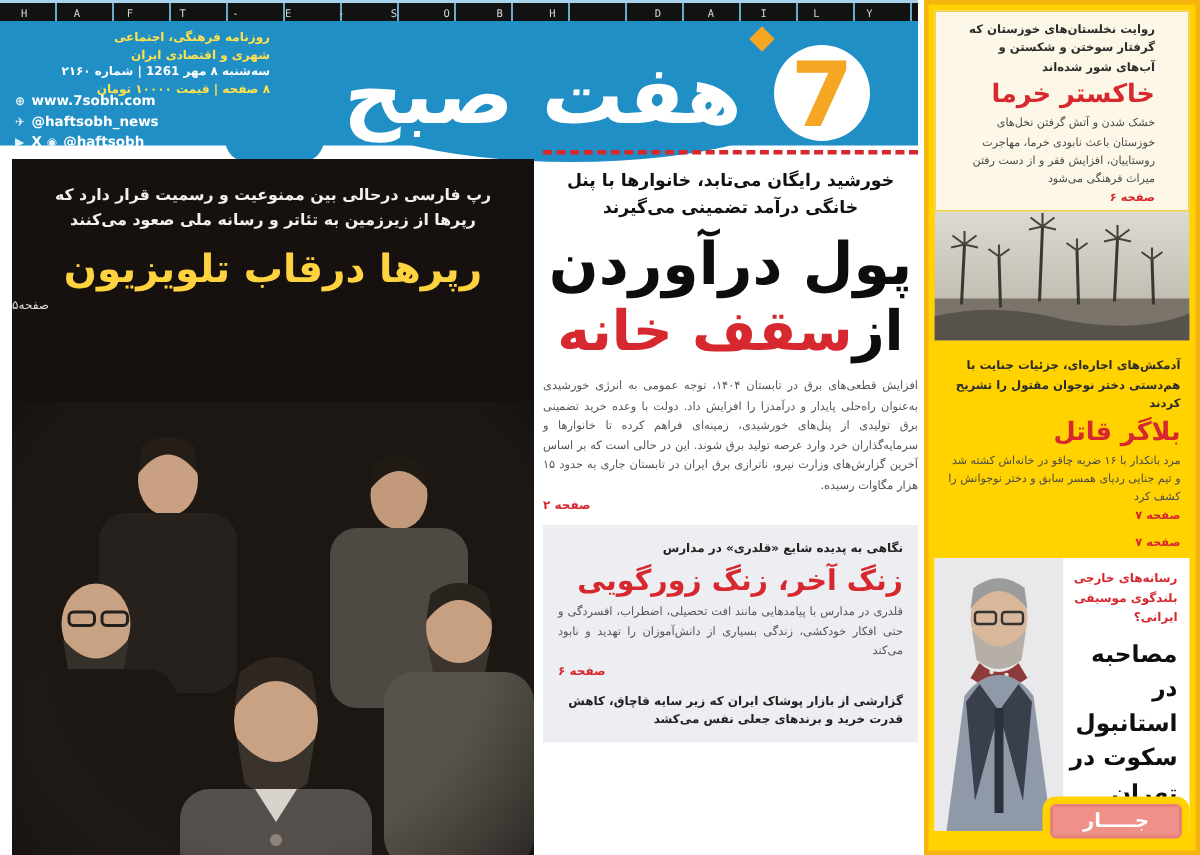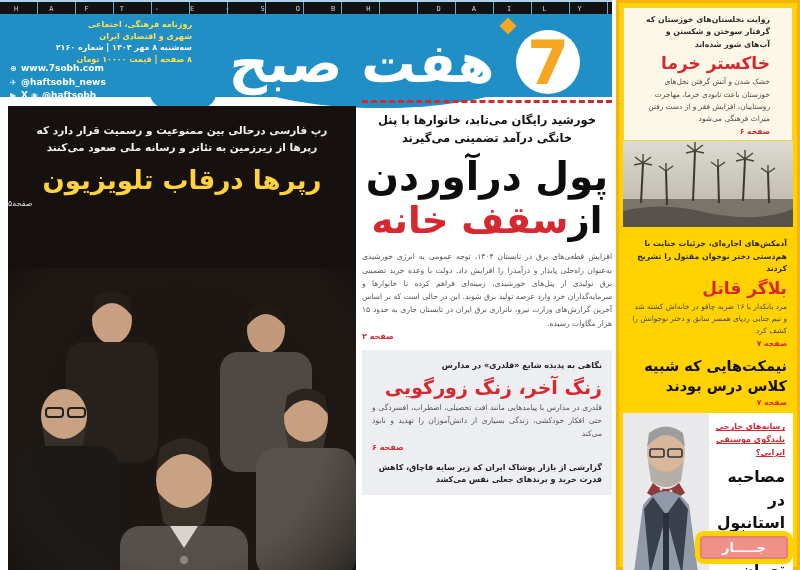--- a/index.html
+++ b/index.html
@@ -8,21 +8,21 @@
 
   
   .topbar { position:absolute; left:0; top:0; width:612px; height:14px; background:#121212;
             border-top:2px solid #a9d3ea; color:#cfd6da; overflow:hidden;
             background-image:repeating-linear-gradient(90deg, transparent 0 37px, #6fa7c9 37px 38px); }
   .topbar span { display:block; font-size:7px; letter-spacing:31px; white-space:nowrap; padding:3px 0 0 14px;
                  font-family:"DejaVu Sans Mono", monospace; }
 
   
   .masthead { position:absolute; left:0; top:14px; width:612px; height:83px; background:#1f8fc6; }
-  .mast-info { position:absolute; left:22px; top:5px; width:170px; direction:rtl; text-align:right; line-height:1.45; }
+  .mast-info { position:absolute; left:10px; top:5px; width:170px; direction:rtl; text-align:right; line-height:1.45; }
   .mi-y { color:#ffe14d; font-size:8px; font-weight:bold; }
   .mi-w { color:#ffffff; font-size:8px; font-weight:bold; }
   .mast-links { position:absolute; left:10px; top:48px; direction:ltr; text-align:left; color:#fff; line-height:1.5; }
   .mast-links div { font-size:9px; font-weight:bold; }
   .mast-links .ic { display:inline-block; width:11px; color:#e8f4fb; font-size:8px; }
   .logo-wrap { position:absolute; right:6px; top:0; width:400px; height:97px; }
   .logo-tail { position:absolute; left:150px; top:93px; width:66px; height:15px; background:#1f8fc6;
                border-radius:0 0 32px 32px; }
 
   
@@ -62,41 +62,41 @@
   .rc-kicker { direction:rtl; text-align:right; font-size:7.8px; font-weight:bold; color:#2b2b2b; line-height:1.6; }
   .rc-head-red { direction:rtl; text-align:right; color:#d7282f; font-size:17px; font-weight:bold; margin-top:2px; }
   .rc-head-blk { direction:rtl; text-align:right; color:#101010; font-size:14.5px; font-weight:bold; margin-top:2px; line-height:1.35; }
   .rc-body { direction:rtl; text-align:right; font-size:7.4px; color:#4a4a4a; line-height:1.65; margin-top:3px; }
   .rc-page { direction:rtl; text-align:right; color:#d7282f; font-size:7.6px; font-weight:bold; margin-top:2px; }
   .palm-photo { margin:0 4px; height:86px; }
   .rc-pad { padding:7px 10px 0; }
   .interview-box { margin:6px 4px 0; background:#ffffff; height:182px; display:flex; position:relative; }
   .iv-photo { width:86px; height:182px; flex:none; }
   .iv-text { flex:1; padding:8px 8px 0 4px; }
-  .iv-kicker { direction:rtl; text-align:right; color:#d7282f; font-size:8px; font-weight:bold; line-height:1.6;text-decoration:underline; }
+  .iv-kicker { direction:rtl; text-align:right; color:#d7282f; font-size:8px; font-weight:bold; line-height:1.6; }
   .iv-head { direction:rtl; text-align:right; color:#0f0f0f; font-size:15.5px; font-weight:bold; line-height:1.5; margin-top:6px; }
   .badge { position:absolute; right:9px; bottom:8px; width:88px; height:23px; background:#ef9189;
            border:2px solid #e87f78; border-radius:4px; color:#fff; font-weight:bold; font-size:13px;
            display:flex; align-items:center; justify-content:center; direction:rtl;
            box-shadow:0 0 0 5px #ffd200; letter-spacing:1px; }
 </style>
 </head>
 <body>
 
 <div class="page">
 
   <div class="topbar">
     <span>HAFT-E-SOBH DAILY</span>
   </div>
 
   <div class="masthead">
     <div class="mast-info">
       <div class="mi-y">روزنامه فرهنگی، اجتماعی</div>
       <div class="mi-y">شهری و اقتصادی ایران</div>
-      <div class="mi-w">سه‌شنبه ۸ مهر ۱۴۰۴ | شماره ۲۱۶۰</div>
+      <div class="mi-w">سه‌شنبه ۸ مهر 1261 | شماره ۲۱۶۰</div>
       <div class="mi-y">۸ صفحه | قیمت ۱۰۰۰۰ تومان</div>
     </div>
     <div class="mast-links">
       <div><span class="ic">⊕</span><span>www.7sobh.com</span></div>
       <div><span class="ic">✈</span><span>@haftsobh_news</span></div>
       <div><span class="ic">▶</span><span>X</span>&nbsp;<span class="ic">◉</span><span>@haftsobh</span></div>
     </div>
     <div class="logo-wrap">
       <svg width="400" height="97" viewBox="0 0 400 97">
         <ellipse cx="175" cy="50" rx="160" ry="44" fill="#1f8fc6"></ellipse>
@@ -223,21 +223,20 @@
     </svg>
 
     <div class="rc-pad">
       <div class="rc-kicker">آدمکش‌های اجاره‌ای، جزئیات جنایت با هم‌دستی دختر نوجوان مقتول را تشریح کردند</div>
       <div class="rc-head-red">بلاگر قاتل</div>
       <div class="rc-body">مرد بانکدار با ۱۶ ضربه چاقو در خانه‌اش کشته شد و تیم جنایی ردپای همسر سابق و دختر نوجوانش را کشف کرد</div>
       <div class="rc-page">صفحه ۷</div>
     </div>
 
     <div class="rc-pad">
-      <div class="rc-head-blk">نیمکت‌هایی که شبیه کلاس درس بودند</div>
       <div class="rc-page">صفحه ۷</div>
     </div>
 
     <div class="interview-box">
       <svg class="iv-photo" viewBox="0 0 86 182" preserveAspectRatio="none">
         <rect width="86" height="182" fill="#e9e9eb"></rect>
         <ellipse cx="43" cy="40" rx="19" ry="23" fill="#d8b79a"></ellipse>
         <path d="M24 34 q19 -24 38 0 l-2 -14 q-17 -13 -34 0 z" fill="#9c9c9c"></path>
         <path d="M25 48 q18 22 36 0 l-3 20 q-15 12 -30 0 z" fill="#b5afa8"></path>
         <rect x="27" y="36" width="14" height="8" rx="2" fill="none" stroke="#333" stroke-width="1.6"></rect>

